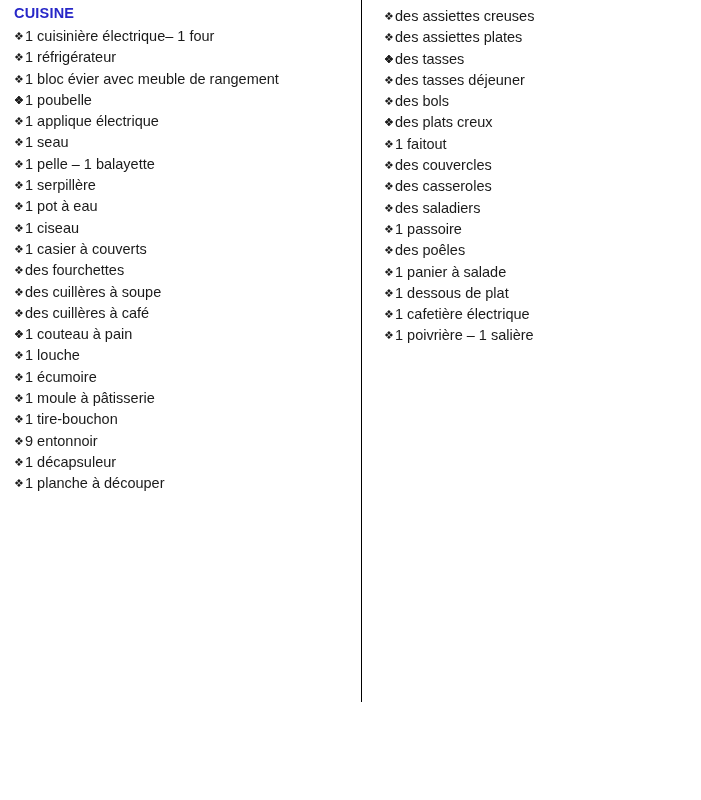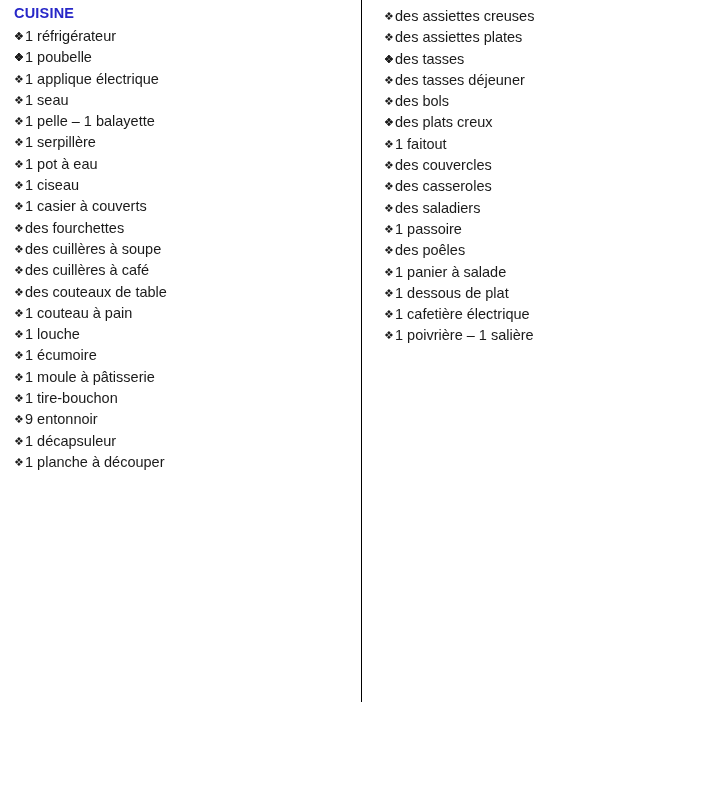--- a/index.html
+++ b/index.html
@@ -88,37 +88,37 @@
 
 <div class="page">
 
   <div class="divider"></div>
 
   <div class="columns">
 
     <div class="col col-left">
       <div class="section-title">CUISINE</div>
       <ul class="items">
-          <li><span class="bullet">❖</span></li>
+          <li><span class="bullet">❖</span><span>1 cuisinière électrique– 1 four</span></li>
           <li><span class="bullet">❖</span><span>1 réfrigérateur</span></li>
-          <li><span class="bullet">❖</span></li>
+          <li><span class="bullet">❖</span><span>1 bloc évier avec meuble de rangement</span></li>
           <li><span class="bullet">❖</span></li>
           <li><span class="bullet">❖</span></li>
           <li><span class="bullet">❖</span><span>1 poubelle</span></li>
           <li><span class="bullet">❖</span><span>1 applique électrique</span></li>
           <li><span class="bullet">❖</span><span>1 seau</span></li>
           <li><span class="bullet">❖</span><span>1 pelle – 1 balayette</span></li>
           <li><span class="bullet">❖</span><span>1 serpillère</span></li>
           <li><span class="bullet">❖</span><span>1 pot à eau</span></li>
           <li><span class="bullet">❖</span><span>1 ciseau</span></li>
           <li><span class="bullet">❖</span><span>1 casier à couverts</span></li>
           <li><span class="bullet">❖</span><span>des fourchettes</span></li>
           <li><span class="bullet">❖</span><span>des cuillères à soupe</span></li>
           <li><span class="bullet">❖</span><span>des cuillères à café</span></li>
-          <li><span class="bullet">❖</span><span>des couteaux de table</span></li>
+          <li><span class="bullet">❖</span></li>
           <li><span class="bullet">❖</span><span>1 couteau à pain</span></li>
           <li><span class="bullet">❖</span><span>1 louche</span></li>
           <li><span class="bullet">❖</span><span>1 écumoire</span></li>
           <li><span class="bullet">❖</span><span>1 moule à pâtisserie</span></li>
           <li><span class="bullet">❖</span><span>1 tire-bouchon</span></li>
           <li><span class="bullet">❖</span><span>9 entonnoir</span></li>
           <li><span class="bullet">❖</span><span>1 décapsuleur</span></li>
           <li><span class="bullet">❖</span><span>1 planche à découper</span></li>
         </ul>
     </div>

